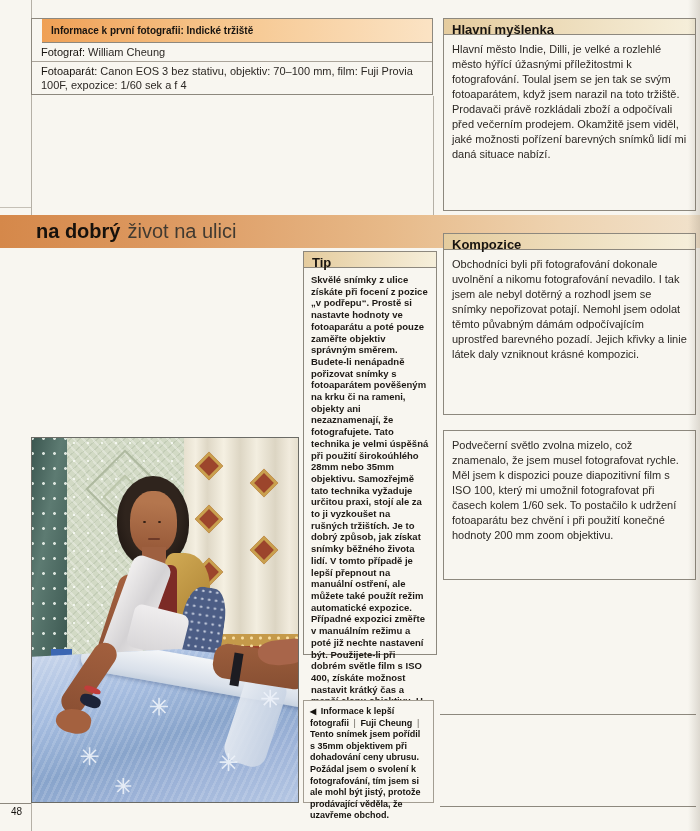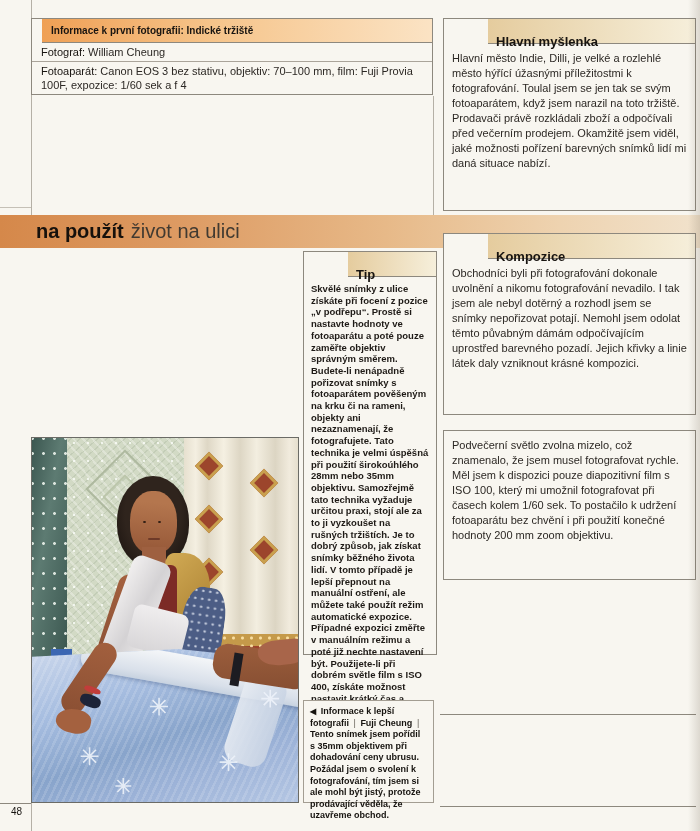--- a/index.html
+++ b/index.html
@@ -24,24 +24,23 @@
     border-bottom:1px solid var(--rule);
     margin-left:10px;
   }
   .info-row{padding:2px 9px;font-size:11px;line-height:14px;color:#2c2824}
   .info-row.first{border-bottom:1px solid #aaa49a}
   .info-lbl{font-weight:normal;color:#181410}
 
   
   .box{position:absolute;border:1px solid var(--rule);background:var(--page-bg)}
   .box-header{
-    height:16px;line-height:22px;padding:12px 8px;font-size:13px;font-weight:bold;color:#181410;
+    height:16px;line-height:22px;padding:0 8px;font-size:13px;font-weight:bold;color:#181410;
     background:linear-gradient(90deg,var(--box-header-start,#e5cc9e) 0%,var(--box-header-end,#f6efdb) 100%);
     border-bottom:1px solid var(--rule);
-    margin-left:44px;
   }
   .box-body{padding:7px 8px;font-size:11px;line-height:15px;color:#2c2824}
   .main-idea{left:443px;top:18px;width:253px;height:193px}
   .comp-box{left:443px;top:233px;width:253px;height:182px}
   .tech-box{left:443px;top:430px;width:253px;height:150px}
   .tip-box{left:303px;top:251px;width:134px;height:404px}
   .tip-box .box-body{font-size:9.5px;line-height:11.7px;font-weight:bold;padding:6px 7px;color:#1e1a16}
 
   
   .band{
@@ -140,21 +139,21 @@
       <span>Canon EOS 3 bez stativu, objektiv: 70–100 mm, film: Fuji Provia 100F, expozice: 1/60 sek a f 4</span>
     </div>
   </section>
 
   <section class="box main-idea">
     <div class="box-header">Hlavní myšlenka</div>
     <div class="box-body">Hlavní město Indie, Dilli, je velké a rozlehlé město hýřící úžasnými příležitostmi k fotografování. Toulal jsem se jen tak se svým fotoaparátem, když jsem narazil na toto tržiště. Prodavači právě rozkládali zboží a odpočívali před večerním prodejem. Okamžitě jsem viděl, jaké možnosti pořízení barevných snímků lidí mi daná situace nabízí.</div>
   </section>
 
   <div class="band">
-    <span class="band-bold">na použít</span><span class="band-reg">život na ulici</span>
+    <span class="band-bold">na dobrý</span><span class="band-reg">život na ulici</span>
   </div>
 
   <section class="box tip-box">
     <div class="box-header">Tip</div>
     <div class="box-body">Skvělé snímky z ulice získáte při focení z pozice „v podřepu“. Prostě si nastavte hodnoty ve fotoaparátu a poté pouze zaměřte objektiv správným směrem. Budete-li nenápadně pořizovat snímky s fotoaparátem pověšeným na krku či na rameni, objekty ani nezaznamenají, že fotografujete. Tato technika je velmi úspěšná při použití širokoúhlého 28mm nebo 35mm objektivu. Samozřejmě tato technika vyžaduje určitou praxi, stojí ale za to ji vyzkoušet na rušných tržištích. Je to dobrý způsob, jak získat snímky běžného života lidí. V tomto případě je lepší přepnout na manuální ostření, ale můžete také použít režim automatické expozice. Případné expozici změřte v manuálním režimu a poté již nechte nastavení být. Použijete-li při dobrém světle film s ISO 400, získáte možnost nastavit krátký čas a menší clonu objektivu. U širokoúhlého objektivu vám nastavení f 11 a zaostření na tři metry zajistí dostatečnou ostrost.</div>
   </section>
 
   <section class="box comp-box">
     <div class="box-header">Kompozice</div>
     <div class="box-body">Obchodníci byli při fotografování dokonale uvolnění a nikomu fotografování nevadilo. I tak jsem ale nebyl dotěrný a rozhodl jsem se snímky nepořizovat potají. Nemohl jsem odolat těmto půvabným dámám odpočívajícím uprostřed barevného pozadí. Jejich křivky a linie látek daly vzniknout krásné kompozici.</div>

